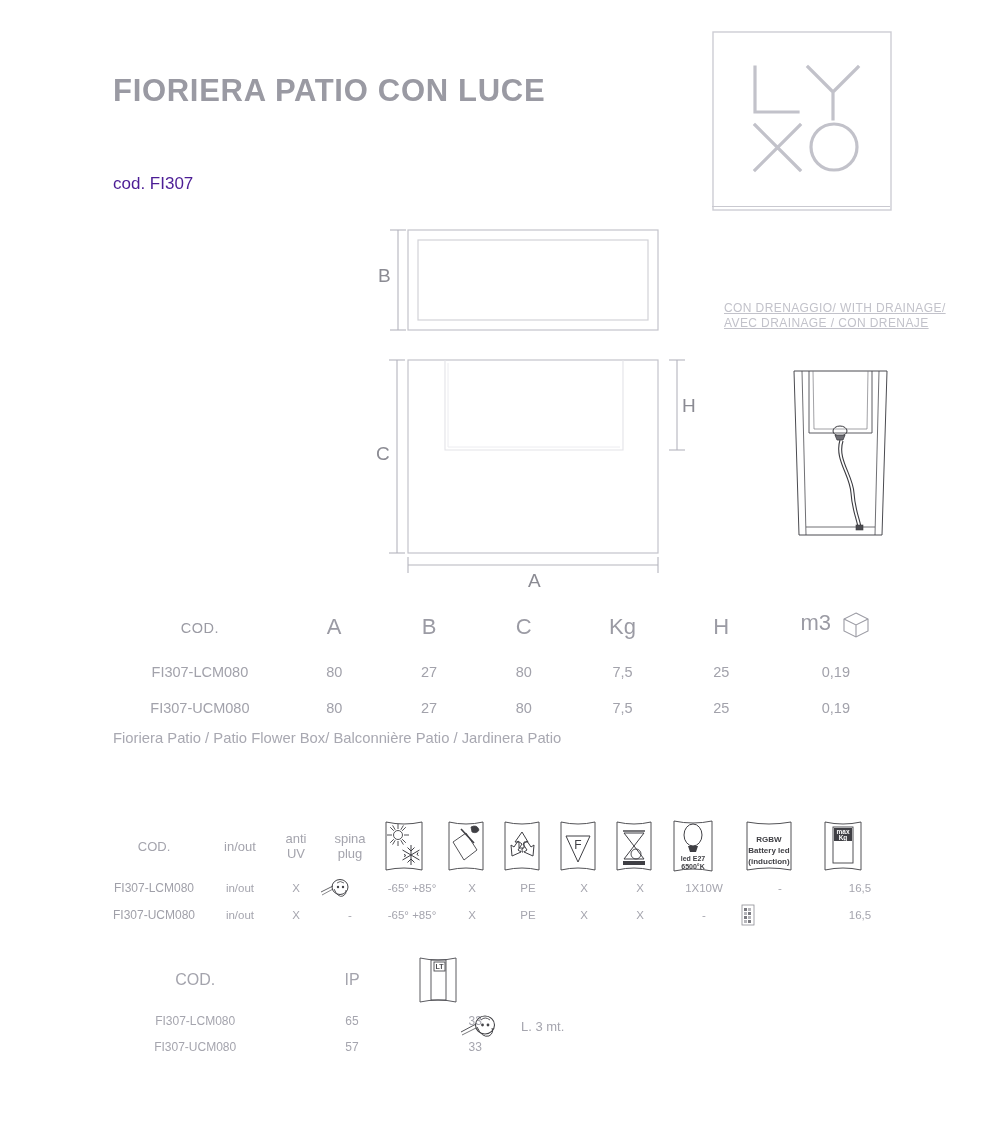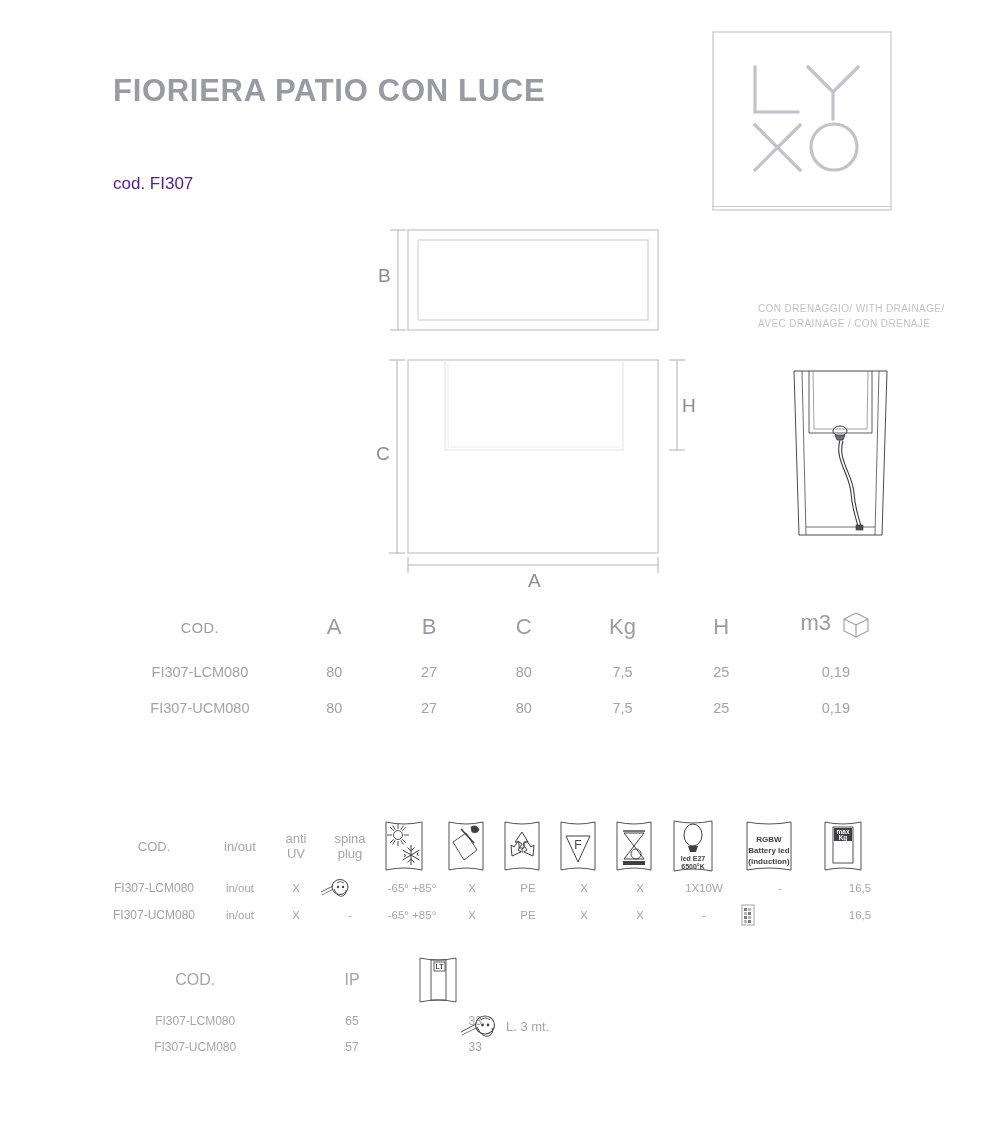--- a/index.html
+++ b/index.html
@@ -31,23 +31,23 @@
   
   .logo-wrap { position: absolute; left: 712px; top: 31px; width: 180px; height: 180px; }
   .logo-rule { position: absolute; left: 712px; top: 206px; width: 178px; height: 1px; background: #c9c9d0; }
 
   
   .draw { position: absolute; }
   .dim-label { position: absolute; font-size: 19px; color: #8b8b93; }
 
   
   .drain-note {
-    position: absolute; left: 758px; top: 301px;
-    font-size: 10px; letter-spacing: 0.4px; line-height: 15px;
-    color: #c2c2ca; white-space: nowrap;
+    position: absolute; left: 724px; top: 301px;
+    font-size: 12px; letter-spacing: 0.4px; line-height: 15px;
+    color: #c2c2ca; white-space: nowrap; text-decoration: underline;
   }
 
   
   .t1 { position: absolute; left: 113px; top: 610px; width: 790px; }
   .t1 table { border-collapse: collapse; width: 100%; }
   .t1 th, .t1 td { font-weight: normal; text-align: center; white-space: nowrap; }
   .t1 th { font-size: 22px; color: #9b9ba4; padding-bottom: 14px; vertical-align: bottom; }
   .t1 th.small { font-size: 14.5px; letter-spacing: 0.5px; padding-bottom: 18px; }
   .t1 td { font-size: 14.5px; color: #a2a2ab; padding: 10px 0; }
   .t1 td.cod, .t1 th.cod { text-align: center; }
@@ -64,21 +64,21 @@
   .t2 th { height: 56px; font-size: 13px; color: #a4a4ad; line-height: 15px; }
   .t2 td { height: 27px; font-size: 11.5px; color: #a5a5ae; }
   .t2 td.cod { font-size: 12px; color: #a0a0a9; }
 
   
   .t3 { position: absolute; left: 100px; top: 952px; width: 560px; }
   .t3 table { border-collapse: collapse; width: 100%; table-layout: fixed; }
   .t3 th, .t3 td { text-align: center; font-weight: normal; white-space: nowrap; vertical-align: middle; }
   .t3 th { height: 56px; font-size: 16px; color: #a4a4ad; }
   .t3 td { height: 26px; font-size: 12px; color: #a5a5ae; }
-  .cable-note { position: absolute; left: 460px; top: 1012px; display: flex; align-items: center; gap: 6px; }
+  .cable-note { position: absolute; left: 460px; top: 1012px; display: flex; align-items: center; gap: 21px; }
   .cable-note span { font-size: 13px; color: #a5a5ae; }
 
   svg { display: block; overflow: visible; }
 </style>
 </head>
 <body>
 
 <div class="page">
 
   <div class="title-main">FIORIERA PATIO CON LUCE</div>
@@ -205,20 +205,21 @@
           <td>80</td>
           <td>7,5</td>
           <td>25</td>
           <td>0,19</td>
         </tr>
       </tbody>
     </table>
   </div>
 
   <div class="desc">
+    <div>Fioriera Patio / Patio Flower Box/ Balconnière Patio / Jardinera Patio</div>
   </div>
 
   <div class="t2">
     <table>
       <thead>
         <tr>
           <th style="width:13.5%">COD.</th>
           <th style="width:8%">in/out</th>
           <th style="width:6%">anti<br>UV</th>
           <th style="width:7.5%">spina<br>plug</th>

